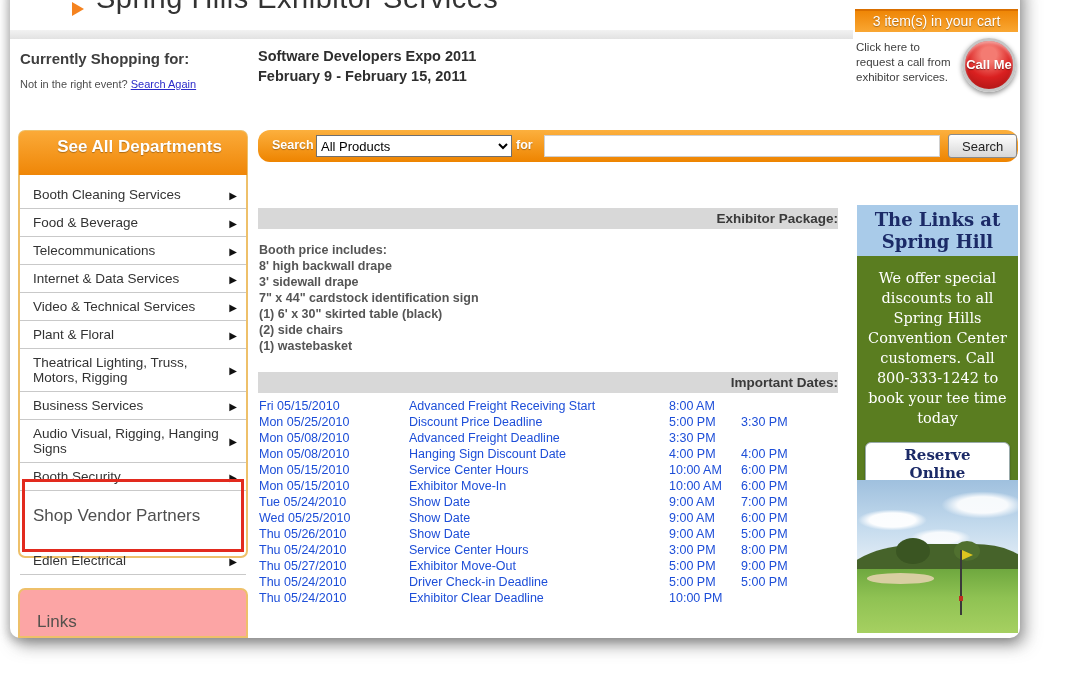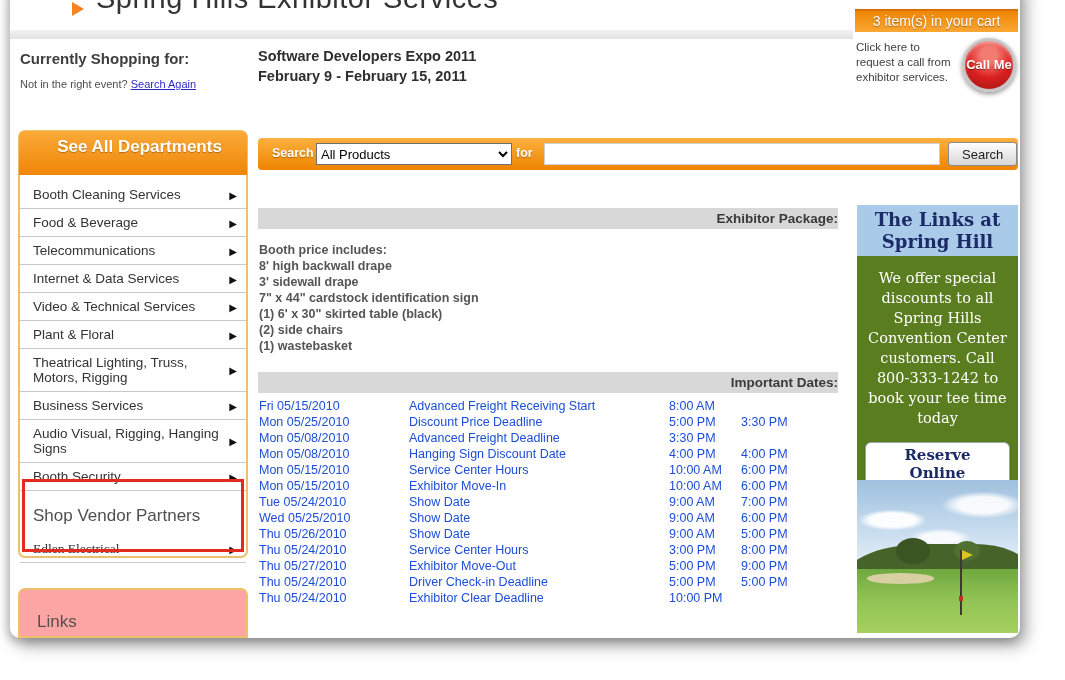--- a/index.html
+++ b/index.html
@@ -48,22 +48,22 @@
                color:#3e3e3e; line-height:15px; }
   .call-me { position:absolute; left:952px; top:58px; width:54px; height:54px; border-radius:50%;
              border:3px solid #c6c6c6;
              background:radial-gradient(circle at 50% 28%, #f47b72 0 18%, #da2020 55%, #9d1111 100%);
              box-shadow:0 2px 5px rgba(0,0,0,.45), inset 0 2px 3px rgba(255,255,255,.45);
              color:#fff; font-size:13px; font-weight:bold; text-align:center; line-height:14px;
              display:flex; align-items:center; justify-content:center; cursor:pointer;
              text-shadow:0 1px 1px rgba(0,0,0,.4); }
 
   
-  .search-bar { position:absolute; left:248px; top:158px; width:760px; height:32px;
-                background:linear-gradient(180deg,#fcb03e,#ee8400); border-radius:4px; }
+  .search-bar { position:absolute; left:248px; top:150px; width:760px; height:32px;
+                background:linear-gradient(180deg,#fcb03e,#ee8400); border-radius:12px; }
   .search-bar .lbl { position:absolute; top:8px; color:#fff; font-size:12.5px; font-weight:bold;
                      text-shadow:0 1px 1px rgba(0,0,0,.3); }
   .lbl-search { left:14px; }  .lbl-for { left:258px; }
   .cat-select { position:absolute; left:58px; top:5px; width:196px; height:22px; font-size:13px;
                 font-family:"Liberation Sans",sans-serif; border:1px solid #6f6f6f; background:#fff; }
   .search-input { position:absolute; left:286px; top:5px; width:396px; height:22px;
                   border:1px solid #d0d0d0; font-size:13px; padding:0 4px; }
   .search-btn { position:absolute; left:690px; top:4px; height:24px; padding:0 13px; font-size:13px;
                 color:#222; background:linear-gradient(180deg,#fefefe,#d7d7d7);
                 border:1px solid #8a8a8a; border-radius:3px; cursor:pointer;
@@ -212,21 +212,21 @@
     <span>Audio Visual, Rigging, Hanging Signs</span>
     <span class="chev">▶</span>
   </li>
 
   <li class="dep-item">
     <span>Booth Security</span>
     <span class="chev">▶</span>
   </li>
 </ul>
     <div class="vendor-header">Shop Vendor Partners</div>
-    <ul class="dep-list" style="margin-top:0;font-family:Liberation Serif, serif;">
+    <ul class="dep-list" style="margin-top:12px;">
       <li class="dep-item">
         <span>Edlen Electrical</span>
         <span class="chev">▶</span>
       </li>
     </ul>
     <div class="annotation-box"></div>
   </div>
 
   <div class="links-box">
     <div class="links-header">Links</div>

